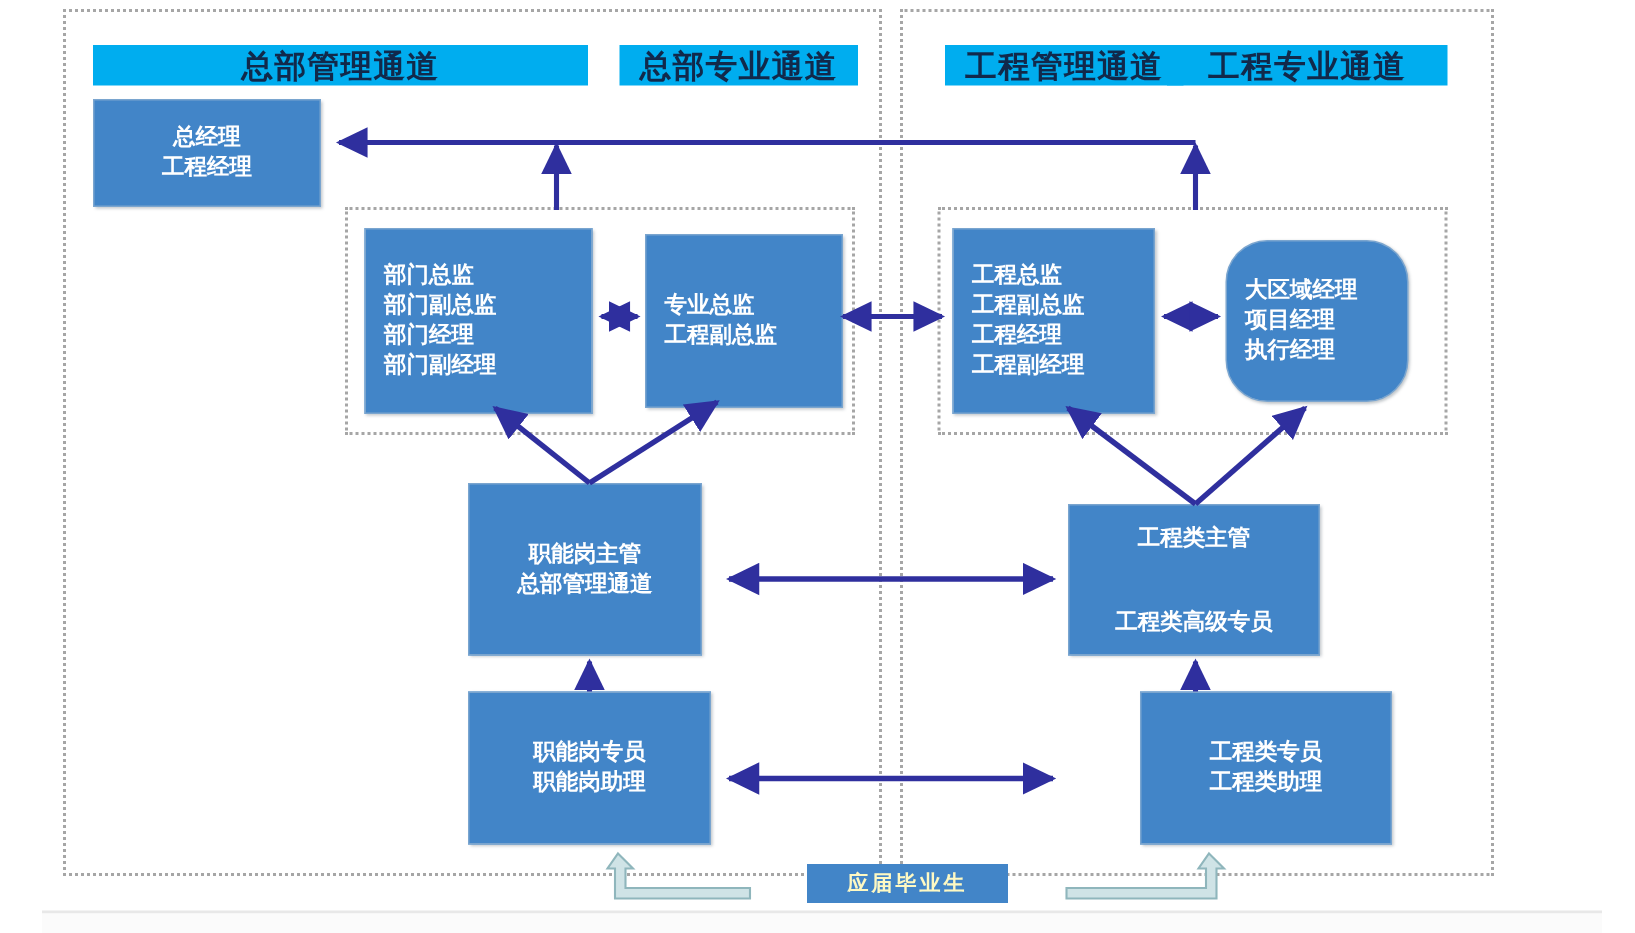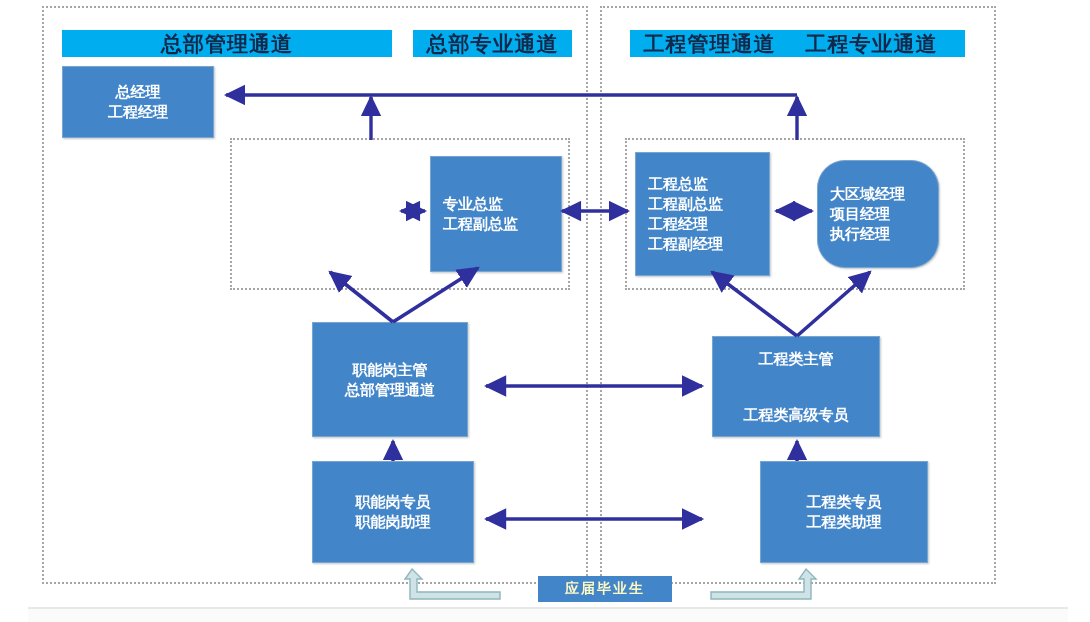--- a/index.html
+++ b/index.html
@@ -112,20 +112,26 @@
   <div class="chan-head" id="head-hq-mgmt">总部管理通道</div>
   <div class="chan-head" id="head-hq-prof">总部专业通道</div>
   <div class="chan-head" id="head-eng-mgmt">工程管理通道</div>
   <div class="chan-head" id="head-eng-prof">工程专业通道</div>
 
   <div class="rolebox" id="box-gm">
     <span>总经理</span>
     <span>工程经理</span>
   </div>
 
+  <div class="rolebox leftal" id="box-dept">
+    <span>部门总监</span>
+    <span>部门副总监</span>
+    <span>部门经理</span>
+    <span>部门副经理</span>
+  </div>
 
   <div class="rolebox leftal" id="box-prof">
     <span>专业总监</span>
     <span>工程副总监</span>
   </div>
 
   <div class="rolebox leftal" id="box-engmgr">
     <span>工程总监</span>
     <span>工程副总监</span>
     <span>工程经理</span>

